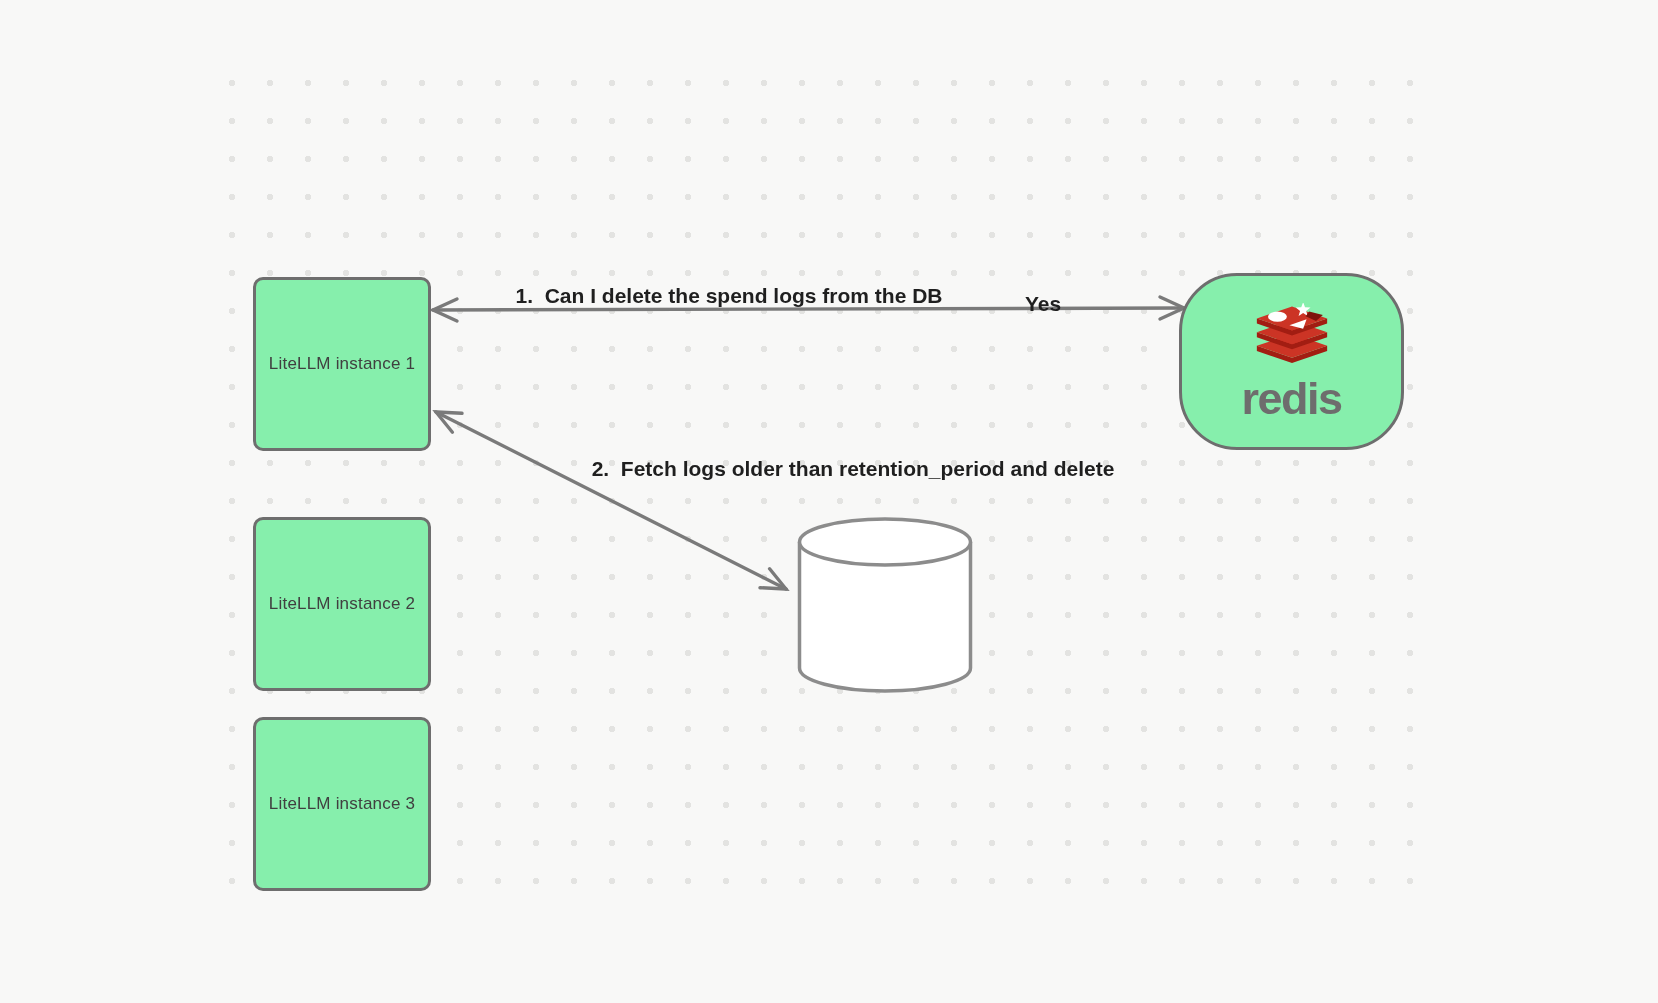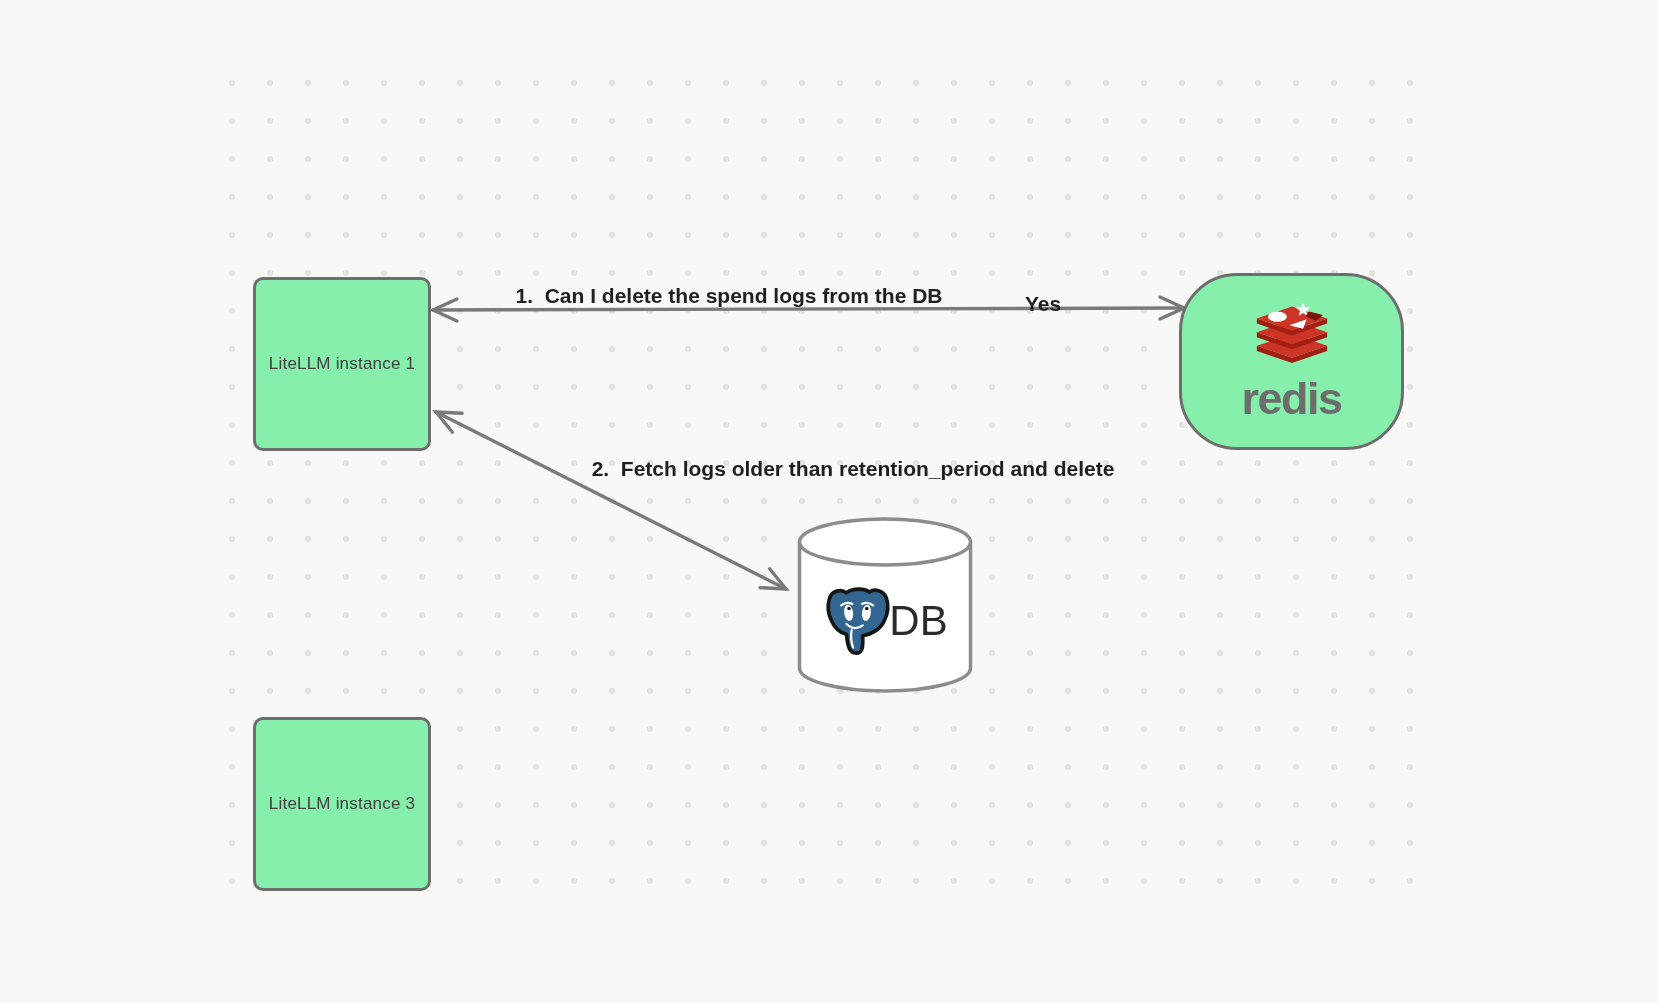--- a/index.html
+++ b/index.html
@@ -129,20 +129,23 @@
     <g stroke="#7a7a7a" stroke-width="3.4" stroke-linecap="round" fill="none">
       <line x1="436" y1="412" x2="786" y2="589"></line>
       <polyline points="452.4,432.2 436,412 462,413.3"></polyline>
       <polyline points="769.6,568.8 786,589 760,587.7"></polyline>
     </g>
   </svg>
 
   <div class="inst-box box-1">
     <span class="node-label">LiteLLM instance 1</span>
   </div>
+  <div class="inst-box box-2">
+    <span class="node-label">LiteLLM instance 2</span>
+  </div>
   <div class="inst-box box-3">
     <span class="node-label">LiteLLM instance 3</span>
   </div>
 
   <div class="redis-node">
     <svg width="86" height="72" viewBox="0 0 100 84">
 
       <path d="M9 50 L9 56 L50 70 L91 56 L91 50 L50 64 Z" fill="#a21d12"></path>
       <path d="M50 36 L91 50 L50 64 L9 50 Z" fill="#cc3425"></path>
 
@@ -157,35 +160,18 @@
       <polygon points="47,26 67,19 63,30" fill="#ffffff"></polygon>
       <polygon points="70,10 86,14 78,21 66,15.5" fill="#7e150b"></polygon>
     </svg>
     <div class="redis-wordmark">redis</div>
   </div>
 
   <svg class="db-cylinder" width="178" height="178" viewBox="0 0 178 178">
     <path d="M3.5 26 L3.5 152 A 85.5 23 0 0 0 174.5 152 L174.5 26" fill="#ffffff" stroke="#8c8c8c" stroke-width="3.5"></path>
     <ellipse cx="89" cy="26" rx="85.5" ry="23" fill="#ffffff" stroke="#8c8c8c" stroke-width="3.5"></ellipse>
   </svg>
-  <div class="db-content">
-    <svg width="74" height="74" viewBox="0 0 100 100">
-      <path d="M50 7 C43 7 37 9 33 12 C26 6 13 9 10 20 C7 30 9 42 13 50
-               C17 59 25 66 33 68 C34 75 34 83 38 89 C41 94 50 95 53 90
-               C56 85 55 77 55 70 C67 68 79 61 84 50 C89 40 90 28 87 19
-               C83 8 70 6 64 11 C60 8 55 7 50 7 Z" fill="#336791" stroke="#151515" stroke-width="5" stroke-linejoin="round"></path>
-      <ellipse cx="36" cy="39" rx="6" ry="11" fill="#ffffff" transform="rotate(-8 36 39)"></ellipse>
-      <ellipse cx="60" cy="39" rx="6" ry="11" fill="#ffffff" transform="rotate(8 60 39)"></ellipse>
-      <circle cx="36.5" cy="33" r="2.4" fill="#151515"></circle>
-      <circle cx="60.5" cy="33" r="2.4" fill="#151515"></circle>
-      <path d="M26 29 Q 33 23 41 27" stroke="#ffffff" stroke-width="3" fill="none" stroke-linecap="round"></path>
-      <path d="M54 27 Q 62 23 69 29" stroke="#ffffff" stroke-width="3" fill="none" stroke-linecap="round"></path>
-      <path d="M33 54 Q 44 64 55 56" stroke="#ffffff" stroke-width="3" fill="none" stroke-linecap="round"></path>
-      <path d="M40 62 Q 38 76 42 86" stroke="#ffffff" stroke-width="3" fill="none" stroke-linecap="round"></path>
-    </svg>
-    <span class="db-label">DB</span>
-  </div>
 
   <div class="edge-label lbl-1">1.  Can I delete the spend logs from the DB</div>
   <div class="edge-label lbl-yes">Yes</div>
   <div class="edge-label lbl-2">2.  Fetch logs older than retention_period and delete</div>
 
 </div>
 
 </body></html>

